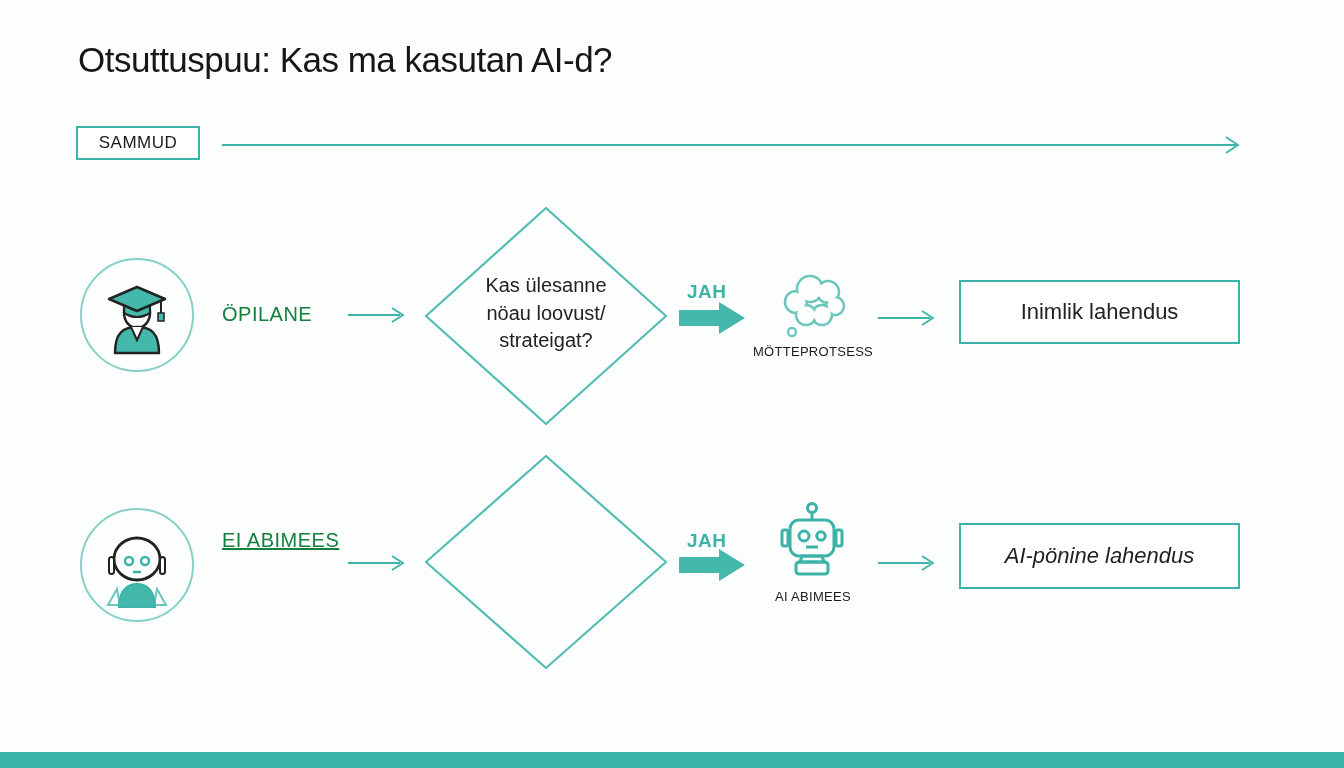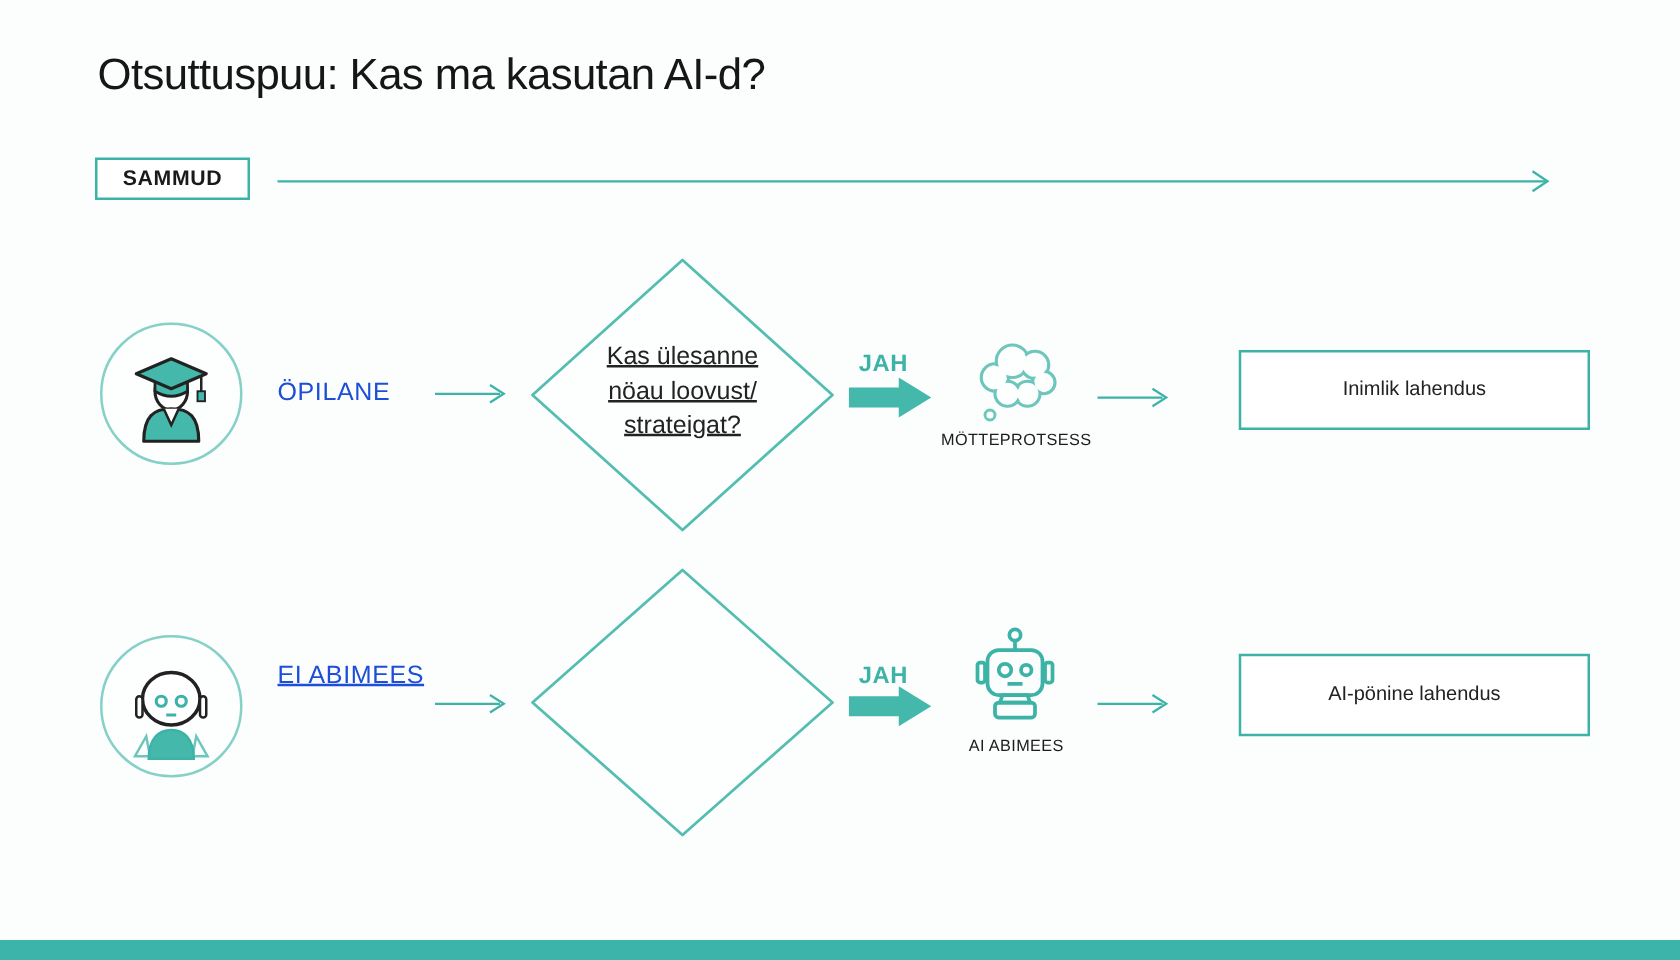--- a/index.html
+++ b/index.html
@@ -25,49 +25,49 @@
     font-size:35px; font-weight:normal;
     letter-spacing:-0.5px;
     color:#161616;
     text-align:right;
   }
   .steps-box{
     left:76px; top:126px; width:124px; height:34px;
     border:2px solid var(--teal);
     background:#fff;
     display:flex;align-items:center;justify-content:center;
-    font-size:17px;font-weight:bold;letter-spacing:0.5px;
+    font-size:17px;font-weight:normal;letter-spacing:0.5px;
     color:#1a1a1a;
   }
   .timeline-arrow{ left:218px; top:133px; }
   .actor-circle{
     width:114px;height:114px;border-radius:50%;
     border:2px solid #85d0c7;background:#fdfefe;
     display:flex;align-items:center;justify-content:center;
   }
   .actor-label{
-    font-size:20px;color:#1d4ed8;letter-spacing:0.5px;
+    font-size:20px;color:#15803d;letter-spacing:0.5px;
   }
   .diamond-wrap{width:244px;height:220px;}
   .diamond-text{
     text-align:center;font-size:20px;line-height:1.38;color:#222;
     white-space:pre-line;
   }
   .branch-label{
     font-size:19px;font-weight:bold;color:var(--teal);letter-spacing:0.5px;
   }
   .process-label{
     width:180px;text-align:center;font-size:13px;font-weight:500;
     color:#1c1c1c;letter-spacing:0.3px;
   }
   .result-box{
     width:281px;
     border:2px solid var(--teal);background:#fff;
     display:flex;align-items:center;justify-content:center;
-    font-size:16px;color:#222;margin-left:32px;
+    font-size:22px;color:#222;
   }
   .footer-bar{
     left:0;bottom:0;width:1344px;height:16px;
     background:var(--footer-bar);
   }
   svg{display:block;}
 </style>
 </head>
 <body>
 
@@ -96,21 +96,21 @@
 
 <svg class="abs" style="left:346px;top:306px;" width="66" height="18" viewBox="0 0 66 18">
   <line x1="2" y1="9" x2="54" y2="9" stroke="var(--teal)" stroke-width="1.8"></line>
   <path d="M46,2 L57,9 L46,16" fill="none" stroke="var(--teal)" stroke-width="1.8"></path>
 </svg>
 
 <div class="abs diamond-wrap" style="left:424px;top:206px;">
   <svg width="244" height="220" viewBox="0 0 244 220">
     <polygon points="122,2 242,110 122,218 2,110" fill="#fdfefe" stroke="#54bdb2" stroke-width="2.2" stroke-linejoin="round"></polygon>
   </svg>
-  <div class="abs diamond-text" style="left:12px;top:66px;width:220px;text-decoration:underline;">Kas ülesanne
+  <div class="abs diamond-text" style="left:12px;top:66px;width:220px;">Kas ülesanne
 nöau loovust/
 strateigat?</div>
 </div>
 
 <div class="abs branch-label" style="left:687px;top:281px;">JAH</div>
 <svg class="abs" style="left:679px;top:302px;" width="68" height="32" viewBox="0 0 68 32">
   <polygon points="0,8 40,8 40,0 66,16 40,32 40,24 0,24" fill="var(--teal-fill)"></polygon>
 </svg>
 
 <svg class="abs" style="left:772px;top:262px;" width="78" height="80" viewBox="0 0 78 80">
@@ -188,17 +188,17 @@
     <rect x="26" y="62" width="32" height="12" rx="3"></rect>
   </g>
 </svg>
 <div class="abs process-label" style="left:723px;top:589px;">AI ABIMEES</div>
 
 <svg class="abs" style="left:876px;top:554px;" width="66" height="18" viewBox="0 0 66 18">
   <line x1="2" y1="9" x2="54" y2="9" stroke="var(--teal)" stroke-width="1.8"></line>
   <path d="M46,2 L57,9 L46,16" fill="none" stroke="var(--teal)" stroke-width="1.8"></path>
 </svg>
 
-<div class="abs result-box" style="left:959px;top:523px;height:66px;">
+<div class="abs result-box" style="left:959px;top:523px;height:66px;font-style:italic;">
   <span>AI-pönine lahendus</span>
 </div>
 
 <div class="abs footer-bar"></div>
 
 </body></html>

